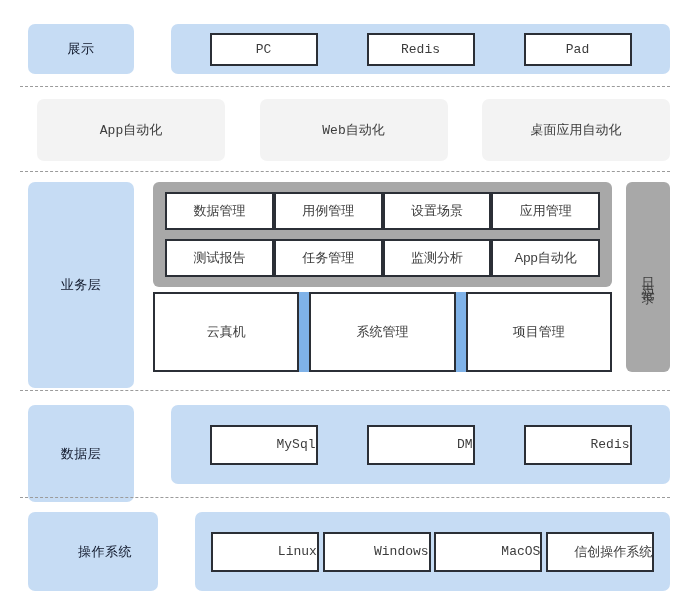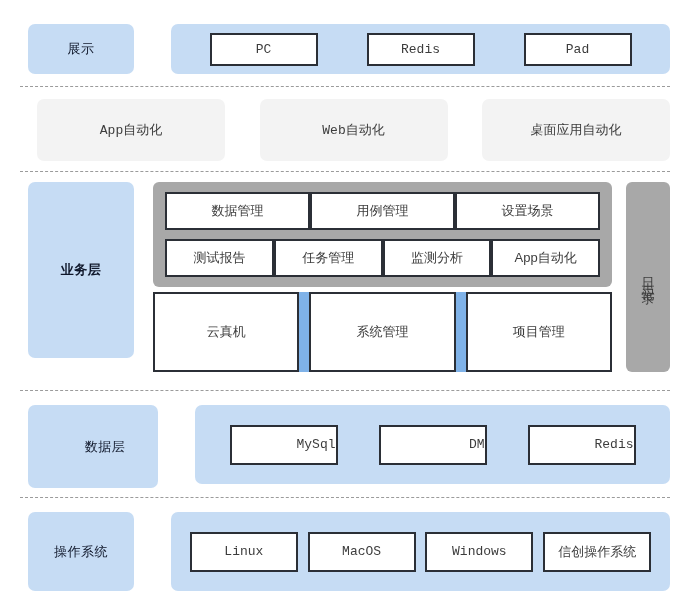--- a/index.html
+++ b/index.html
@@ -104,21 +104,21 @@
   
   #row-display { top: 24px; height: 50px; }
   #row-display .node { width: 108px; height: 33px; }
 
   
   #row-automation { top: 99px; height: 62px; }
   #row-automation .chip { width: 188px; height: 62px; }
 
   
   #row-business { top: 182px; height: 190px; }
-  #row-business .layer-label { height: 176px; font-weight: bold; }
+  #row-business .layer-label { height: 206px; }
 
   .business-main {
     flex: 1;
     margin-left: 19px;
     display: flex;
     flex-direction: column;
     justify-content: space-between;
   }
 
   .grey-panel {
@@ -164,27 +164,27 @@
   }
   .log-sidebar .vtext {
     writing-mode: vertical-rl;
     text-orientation: upright;
     letter-spacing: 5px;
     line-height: 1;
   }
 
   
   #row-data { top: 405px; height: 79px; }
-  #row-data .layer-label { height: 83px; padding-left: 24px; }
+  #row-data .layer-label { height: 97px; }
   #row-data .node { width: 108px; height: 40px; justify-content: flex-end; }
 
   
   #row-os { top: 512px; height: 79px; }
-  #row-os .layer-label { height: 79px; }
-  #row-os .node { width: 108px; height: 40px; }
+  #row-os .layer-label { height: 79px; padding-left: 24px; }
+  #row-os .node { width: 108px; height: 40px; justify-content: flex-end; }
 </style>
 </head>
 <body>
 
 <div class="diagram">
 
   <div class="row" id="row-display">
     <div class="layer-label">
       <span>展示</span>
     </div>
@@ -230,20 +230,23 @@
         <div class="grp-row">
           <div class="node">
             <span>数据管理</span>
           </div>
           <div class="node">
             <span>用例管理</span>
           </div>
           <div class="node">
             <span>设置场景</span>
           </div>
+          <div class="node">
+            <span>应用管理</span>
+          </div>
         </div>
         <div class="grp-row">
           <div class="node">
             <span>测试报告</span>
           </div>
           <div class="node">
             <span>任务管理</span>
           </div>
           <div class="node">
             <span>监测分析</span>
@@ -296,24 +299,24 @@
 
   <div class="row" id="row-os">
     <div class="layer-label">
       <span>操作系统</span>
     </div>
     <div class="band">
       <div class="node">
         <span>Linux</span>
       </div>
       <div class="node">
+        <span>Windows</span>
+      </div>
+      <div class="node">
         <span>MacOS</span>
       </div>
       <div class="node">
-        <span>Windows</span>
-      </div>
-      <div class="node">
         <span>信创操作系统</span>
       </div>
     </div>
   </div>
 
 </div>
 
 </body></html>

